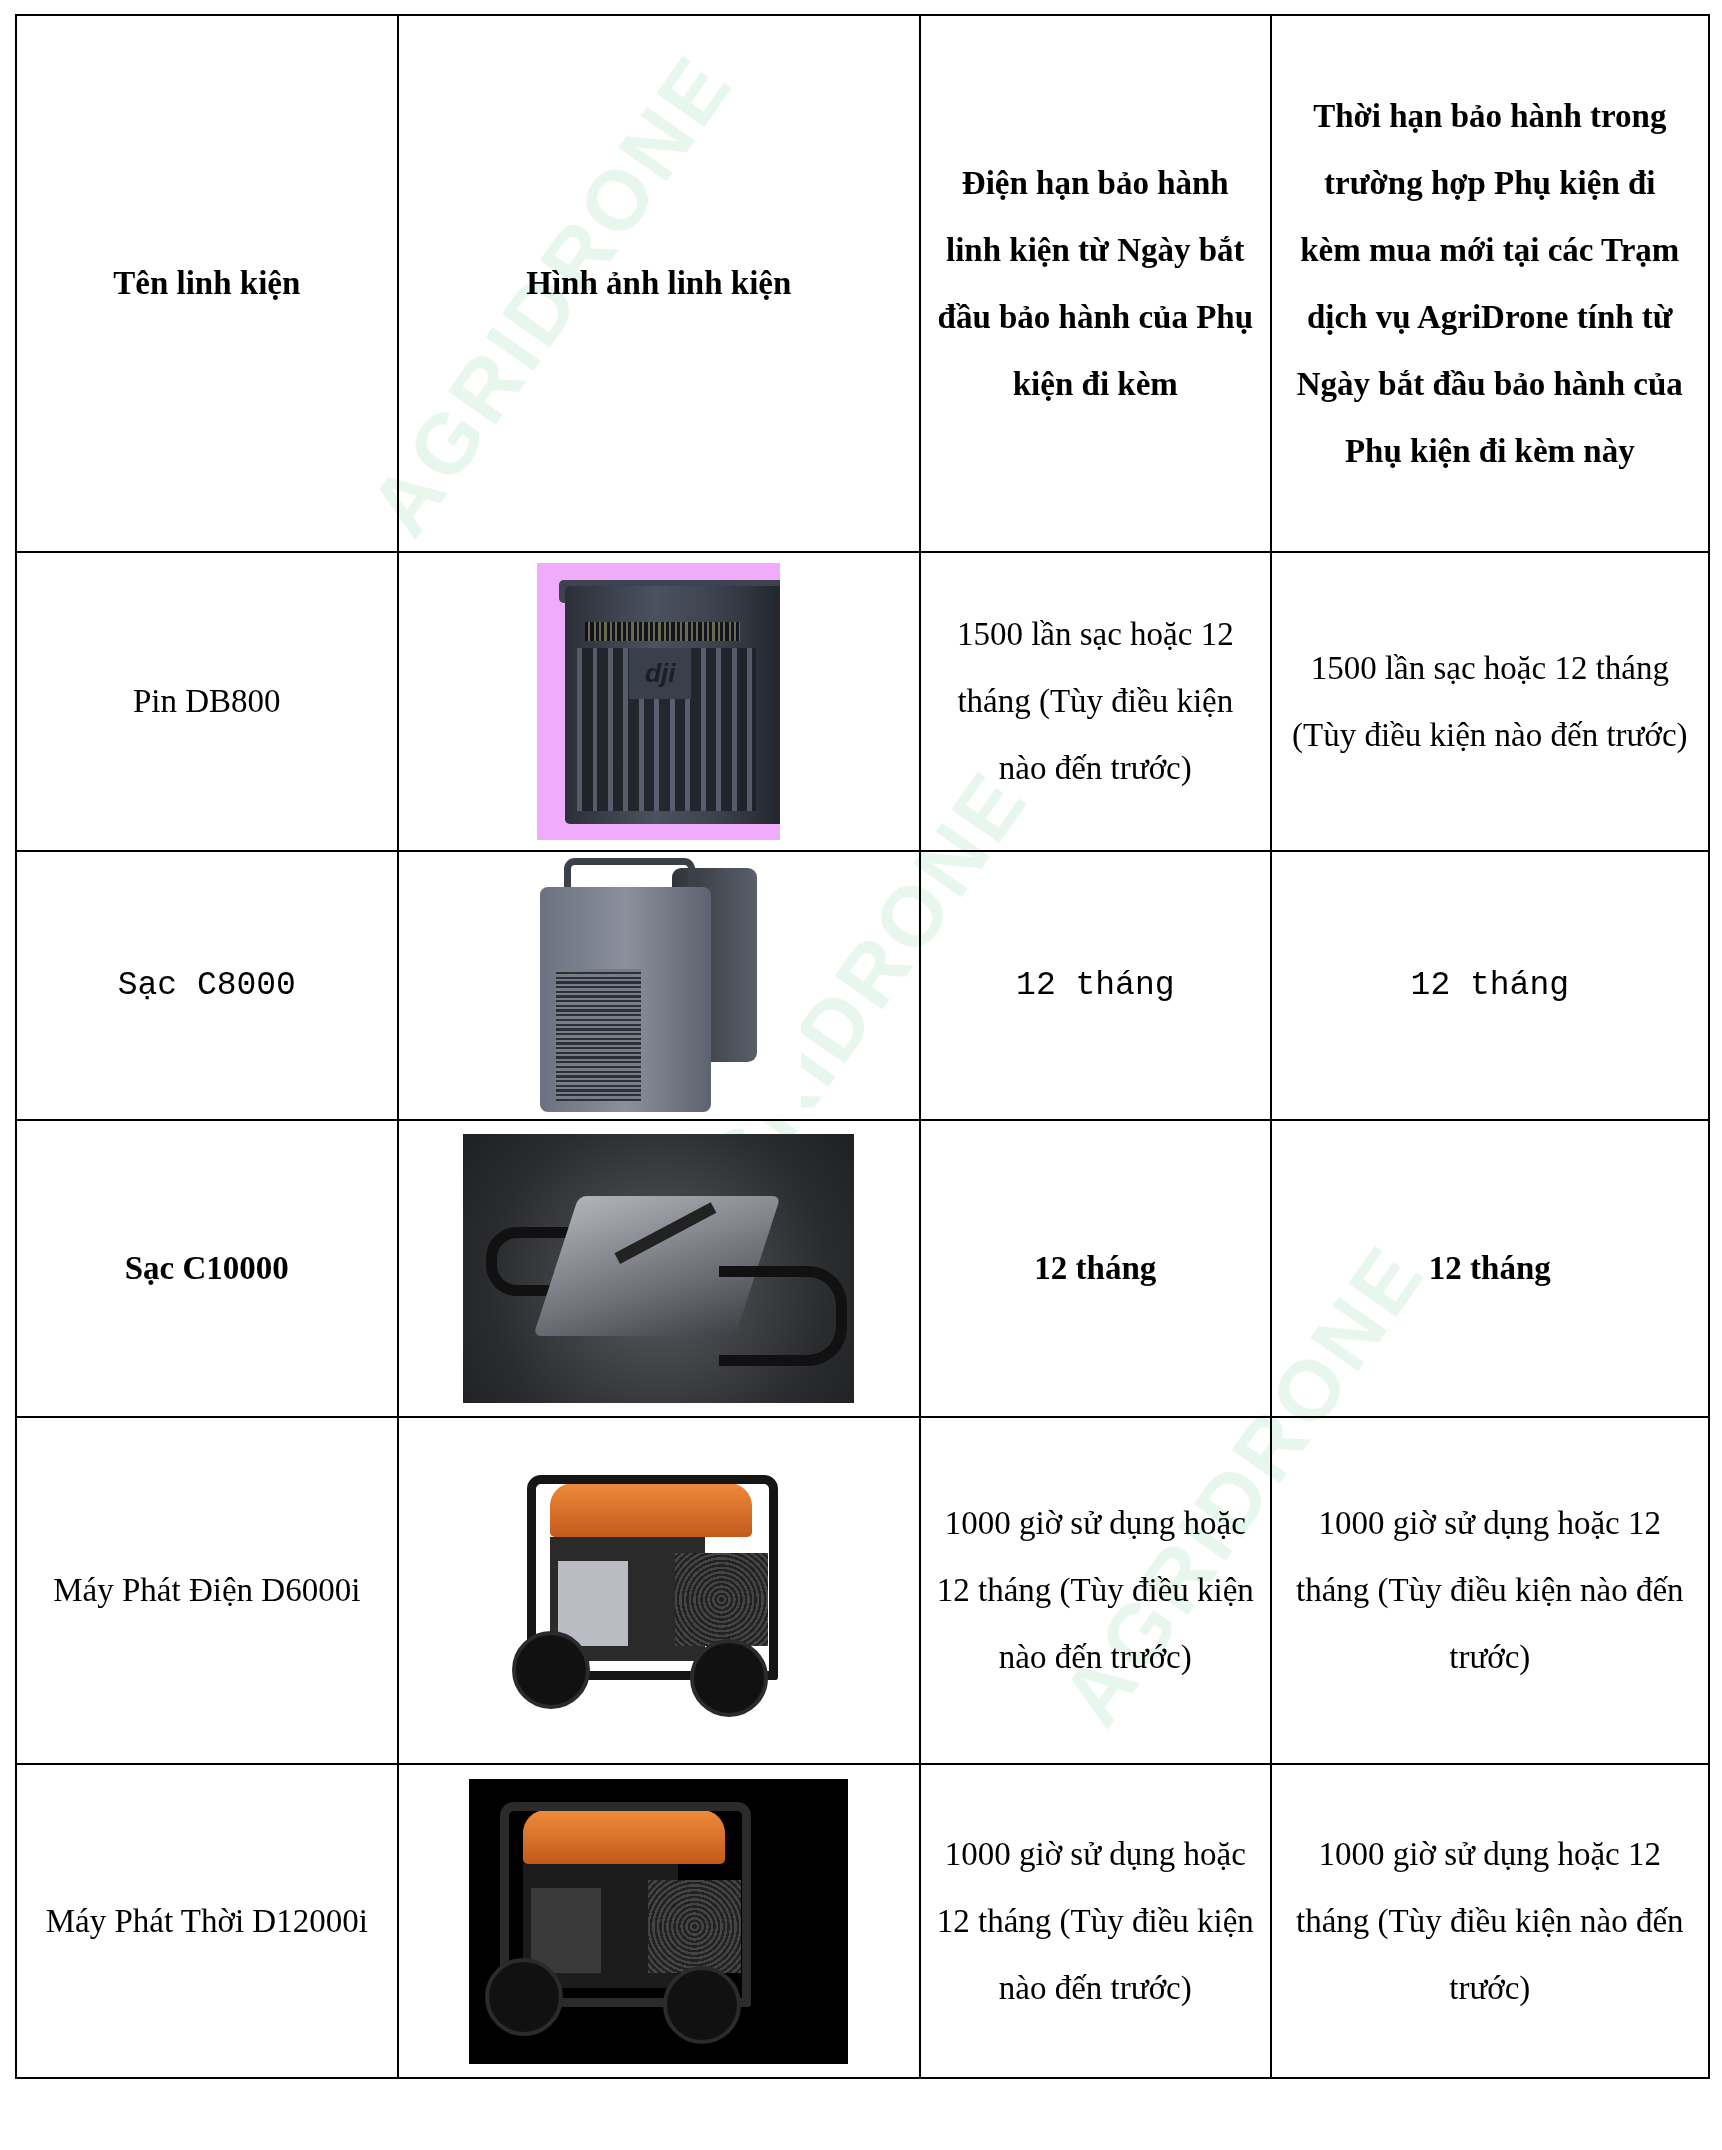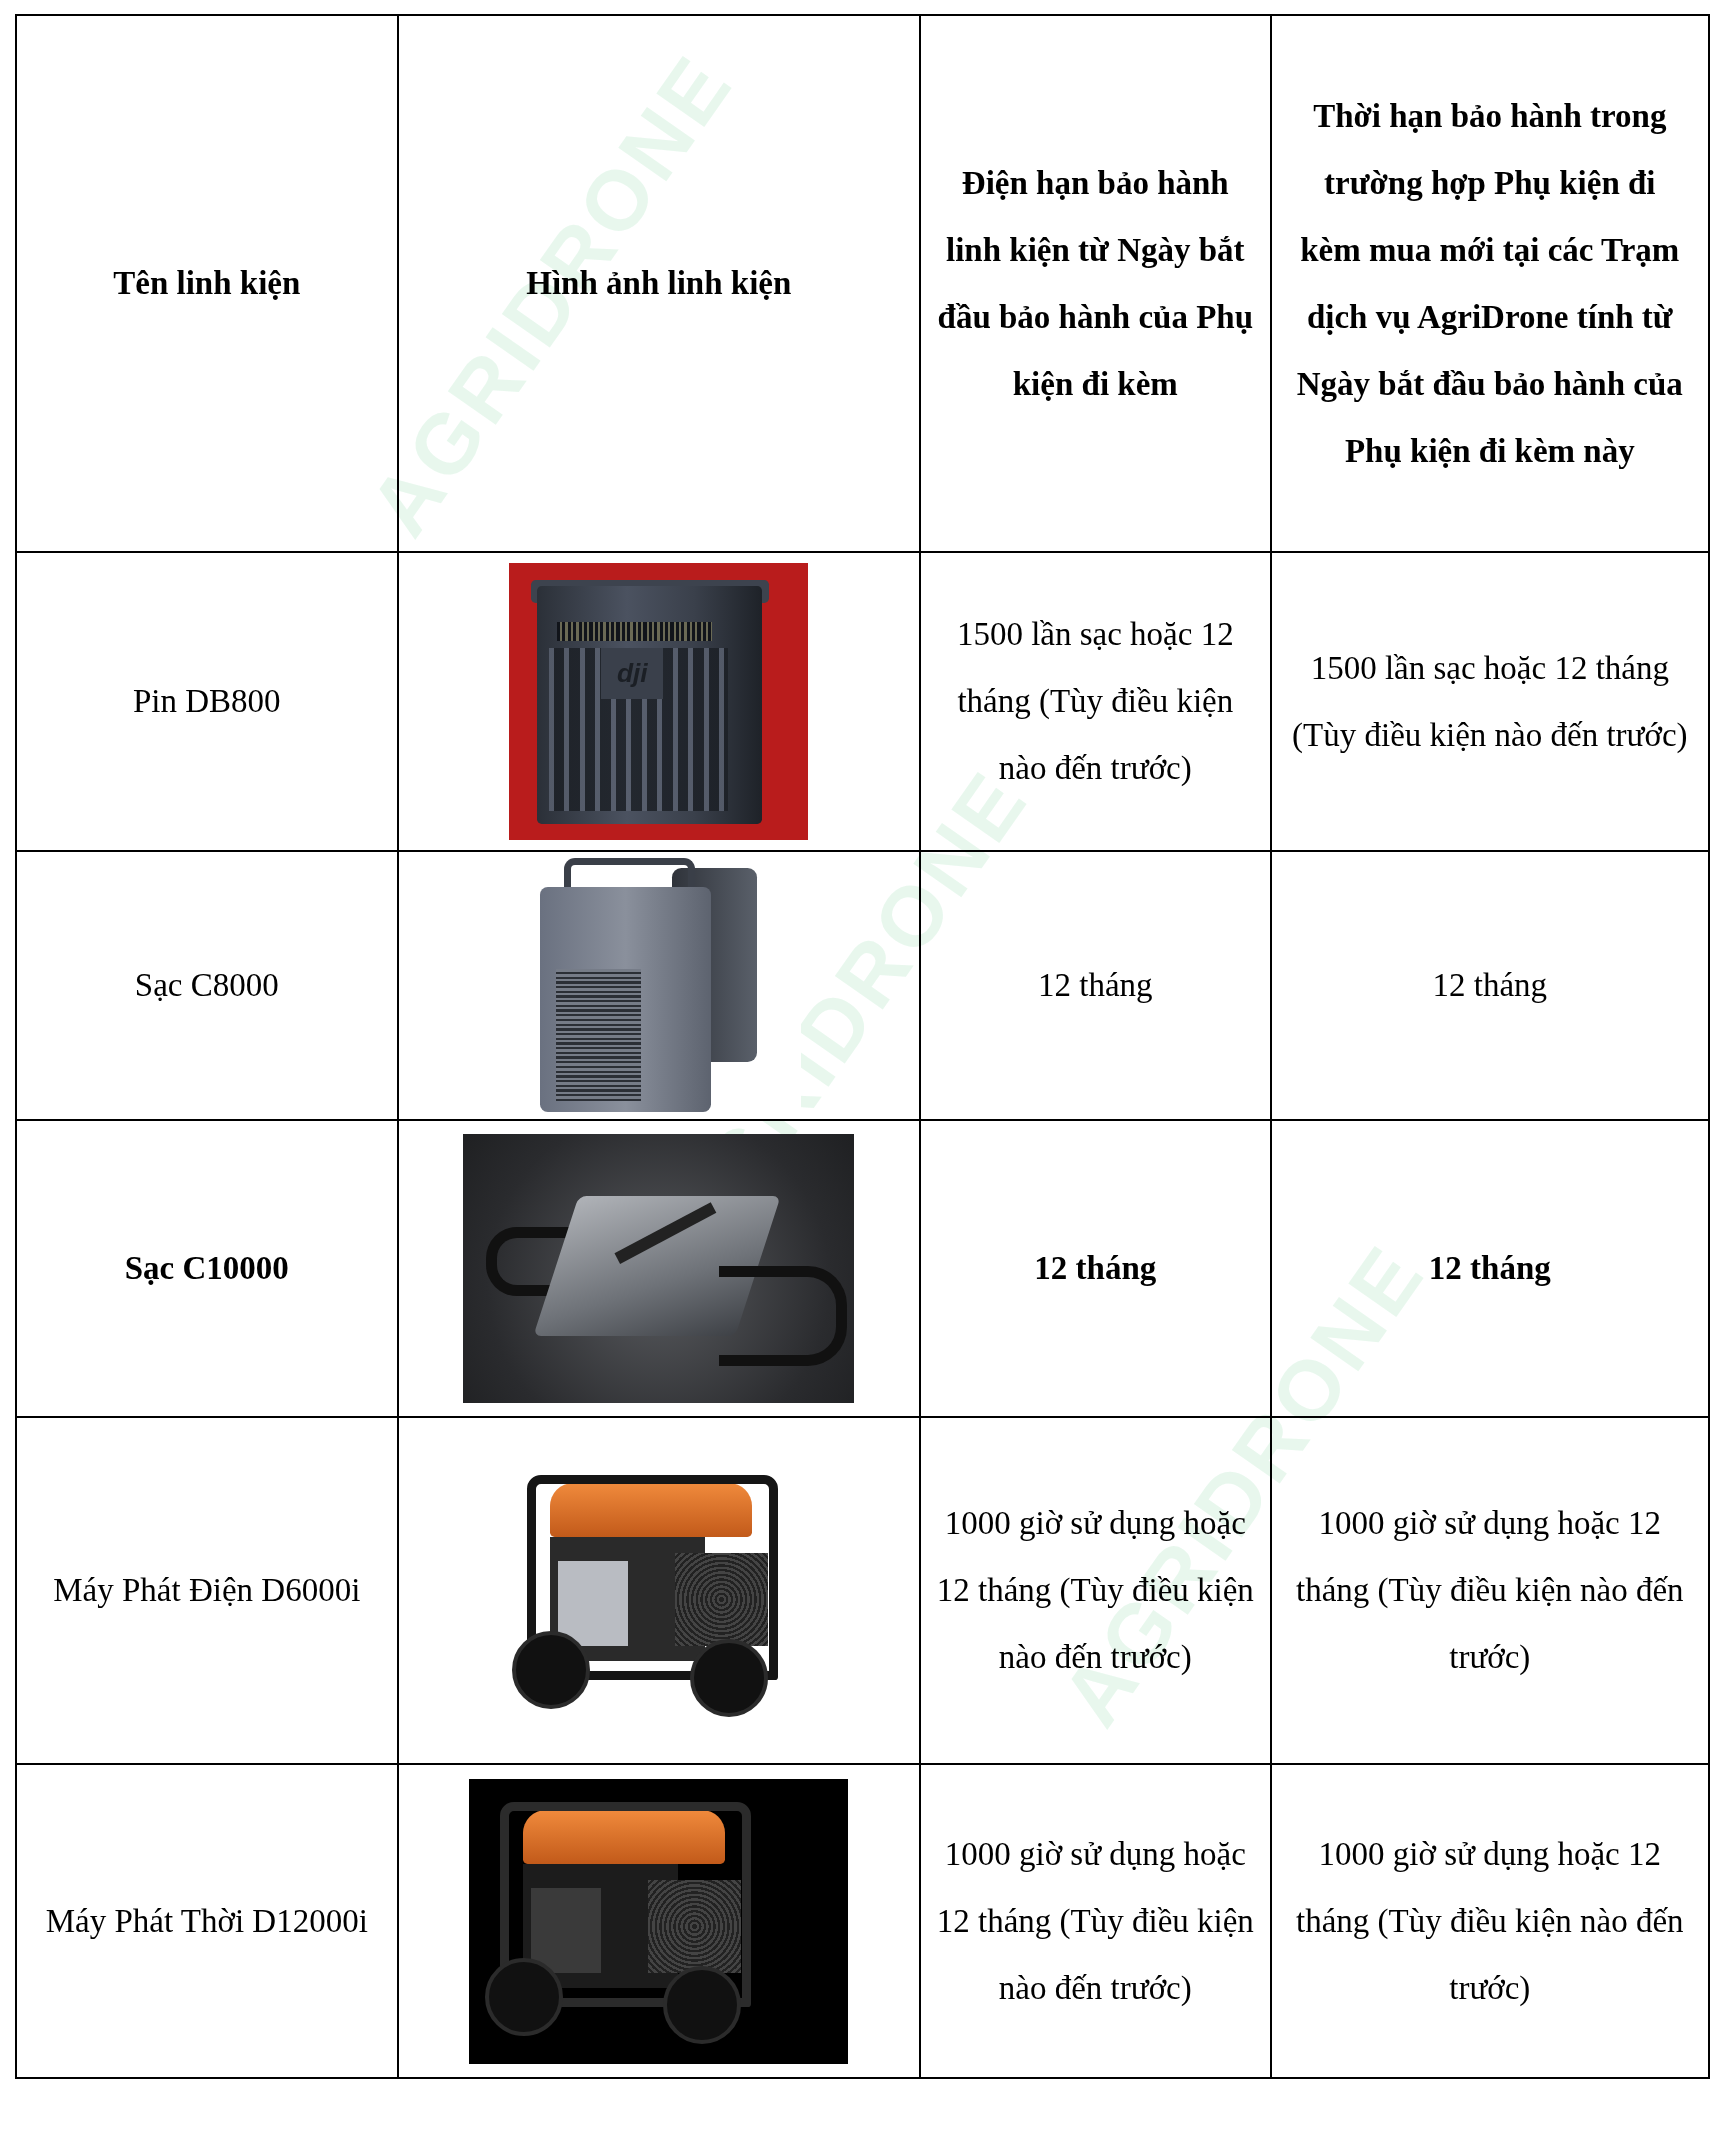--- a/index.html
+++ b/index.html
@@ -11,21 +11,21 @@
   table { position:absolute; left:14.8px; top:14px; width:1692px; border-collapse:collapse;
           table-layout:fixed; }
   td, th { border:2.3px solid #000; text-align:center; vertical-align:middle; padding:0 14px;
            font-size:33px; line-height:67px; }
   th { font-weight:bold; }
   col.c1 { width:382px; } col.c2 { width:522px; } col.c3 { width:351px; } col.c4 { width:438px; }
   tr.hdr { height:537px; }
   .imgcell { position:relative; padding:0; }
   .prod { margin:0 auto; position:relative; overflow:hidden; }
   
-  .db800 { width:299px; height:277px; background:#b91c1c; }
+  .db800 { width:243px; height:277px; background:#f0abfc; }
   .db800 .box { position:absolute; left:28px; top:23px; width:225px; height:238px;
                 background:linear-gradient(90deg,#2b3038,#4b5260 40%,#3a404b 70%,#1e2228);
                 border-radius:4.7px; }
   .db800 .lid { position:absolute; left:22px; top:17px; width:238px; height:23px; background:#3d434e; border-radius:4.7px; }
   .db800 .ribs { position:absolute; left:40px; top:85px; width:179px; height:163px;
                  background:repeating-linear-gradient(90deg,#5a6170 0 4.7px,#1c2026 4.7px 15.5px); opacity:.85; }
   .db800 .logo { position:absolute; left:92px; top:85px; width:62px; height:51px; background:#3a404b;
                  color:#1b1f25; font-family:"Liberation Sans",sans-serif; font-style:italic; font-weight:bold;
                  font-size:26.4px; line-height:51px; text-align:center; }
   .db800 .vent { position:absolute; left:48px; top:59px; width:155px; height:18.7px;
@@ -98,21 +98,21 @@
             <div class="box"></div>
             <div class="vent"></div>
             <div class="ribs"></div>
         <div class="logo">dji</div>
       </div>
     </td>
     <td>1500 lần sạc hoặc 12 tháng (Tùy điều kiện nào đến trước)</td>
     <td>1500 lần sạc hoặc 12 tháng (Tùy điều kiện nào đến trước)</td>
   </tr>
 
-  <tr style="height:229px;">
+  <tr style="height:229px;font-family:Liberation Mono, monospace;">
     <td>Sạc C8000</td>
     <td class="imgcell">
       <div class="prod c8000">
         <div class="side"></div>
             <div class="handle"></div>
             <div class="body"></div>
             <div class="grill"></div>
       </div>
     </td>
     <td>12 tháng</td>

